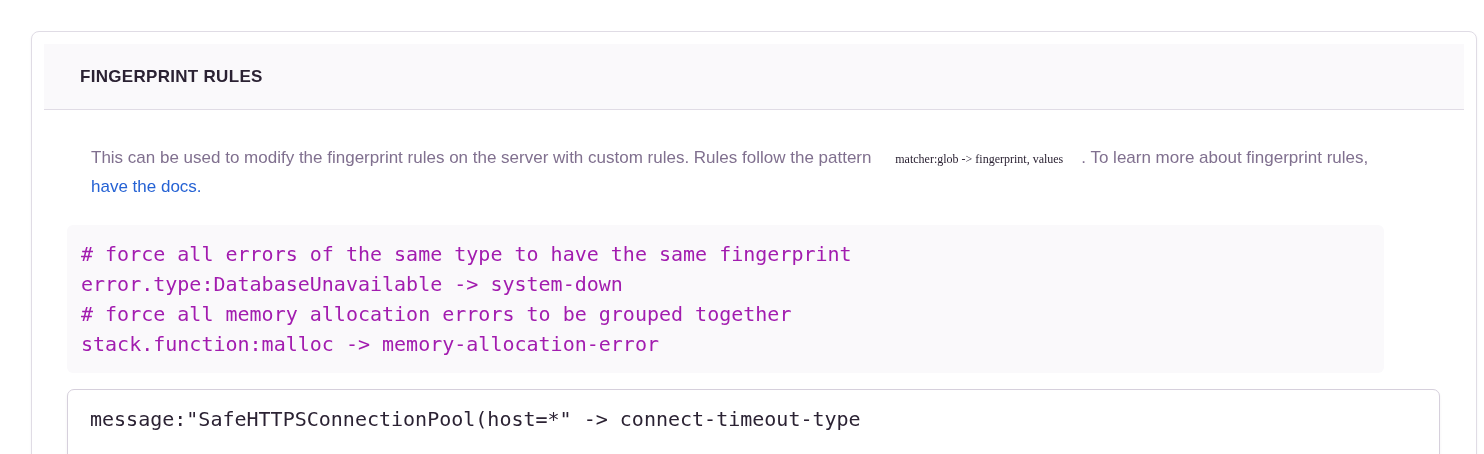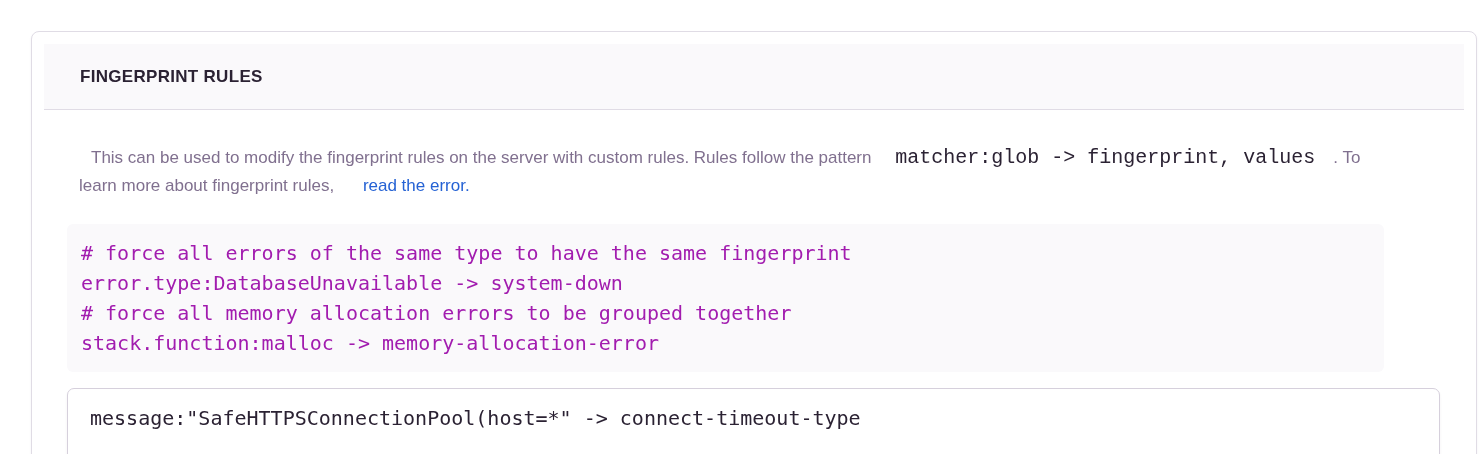--- a/index.html
+++ b/index.html
@@ -34,22 +34,22 @@
     padding: 22px 24px 22px 23px;
     background: #ffffff;
   }
   .description {
     font-size: 17px;
     line-height: 28px;
     color: #80708f;
     max-width: 1330px;
   }
   .inline-code {
-    font-family: Liberation Mono, monospace;
-    font-size: 20px;
+    font-family: Liberation Serif, serif;
+    font-size: 12px;
     color: #2b2233;
     padding: 0 6px 0 7px;
     white-space: nowrap;
   }
   .docs-link {
     color: #2562d4;
     text-decoration: none;
     cursor: pointer;
   }
   .example-block {
@@ -88,21 +88,21 @@
 </head>
 <body>
 
 <section class="panel">
   <header class="panel-header">
     <span class="panel-title">FINGERPRINT RULES</span>
   </header>
   <div class="panel-body">
     <p class="description"><span>This can be used to modify the fingerprint rules on the server with custom rules. Rules follow the pattern</span>
       <code class="inline-code">matcher:glob -&gt; fingerprint, values</code><span>. To learn more about fingerprint rules,</span>
-      <a class="docs-link" href="#">read the error.</a>
+      <a class="docs-link" href="#">have the docs.</a>
     </p>
 
     <pre class="example-block"># force all errors of the same type to have the same fingerprint
 error.type:DatabaseUnavailable -&gt; system-down
 # force all memory allocation errors to be grouped together
 stack.function:malloc -&gt; memory-allocation-error</pre>
 
     <textarea class="rules-textarea" spellcheck="false" style="">message:"SafeHTTPSConnectionPool(host=*" -&gt; connect-timeout-type</textarea>
   </div>
 </section>

